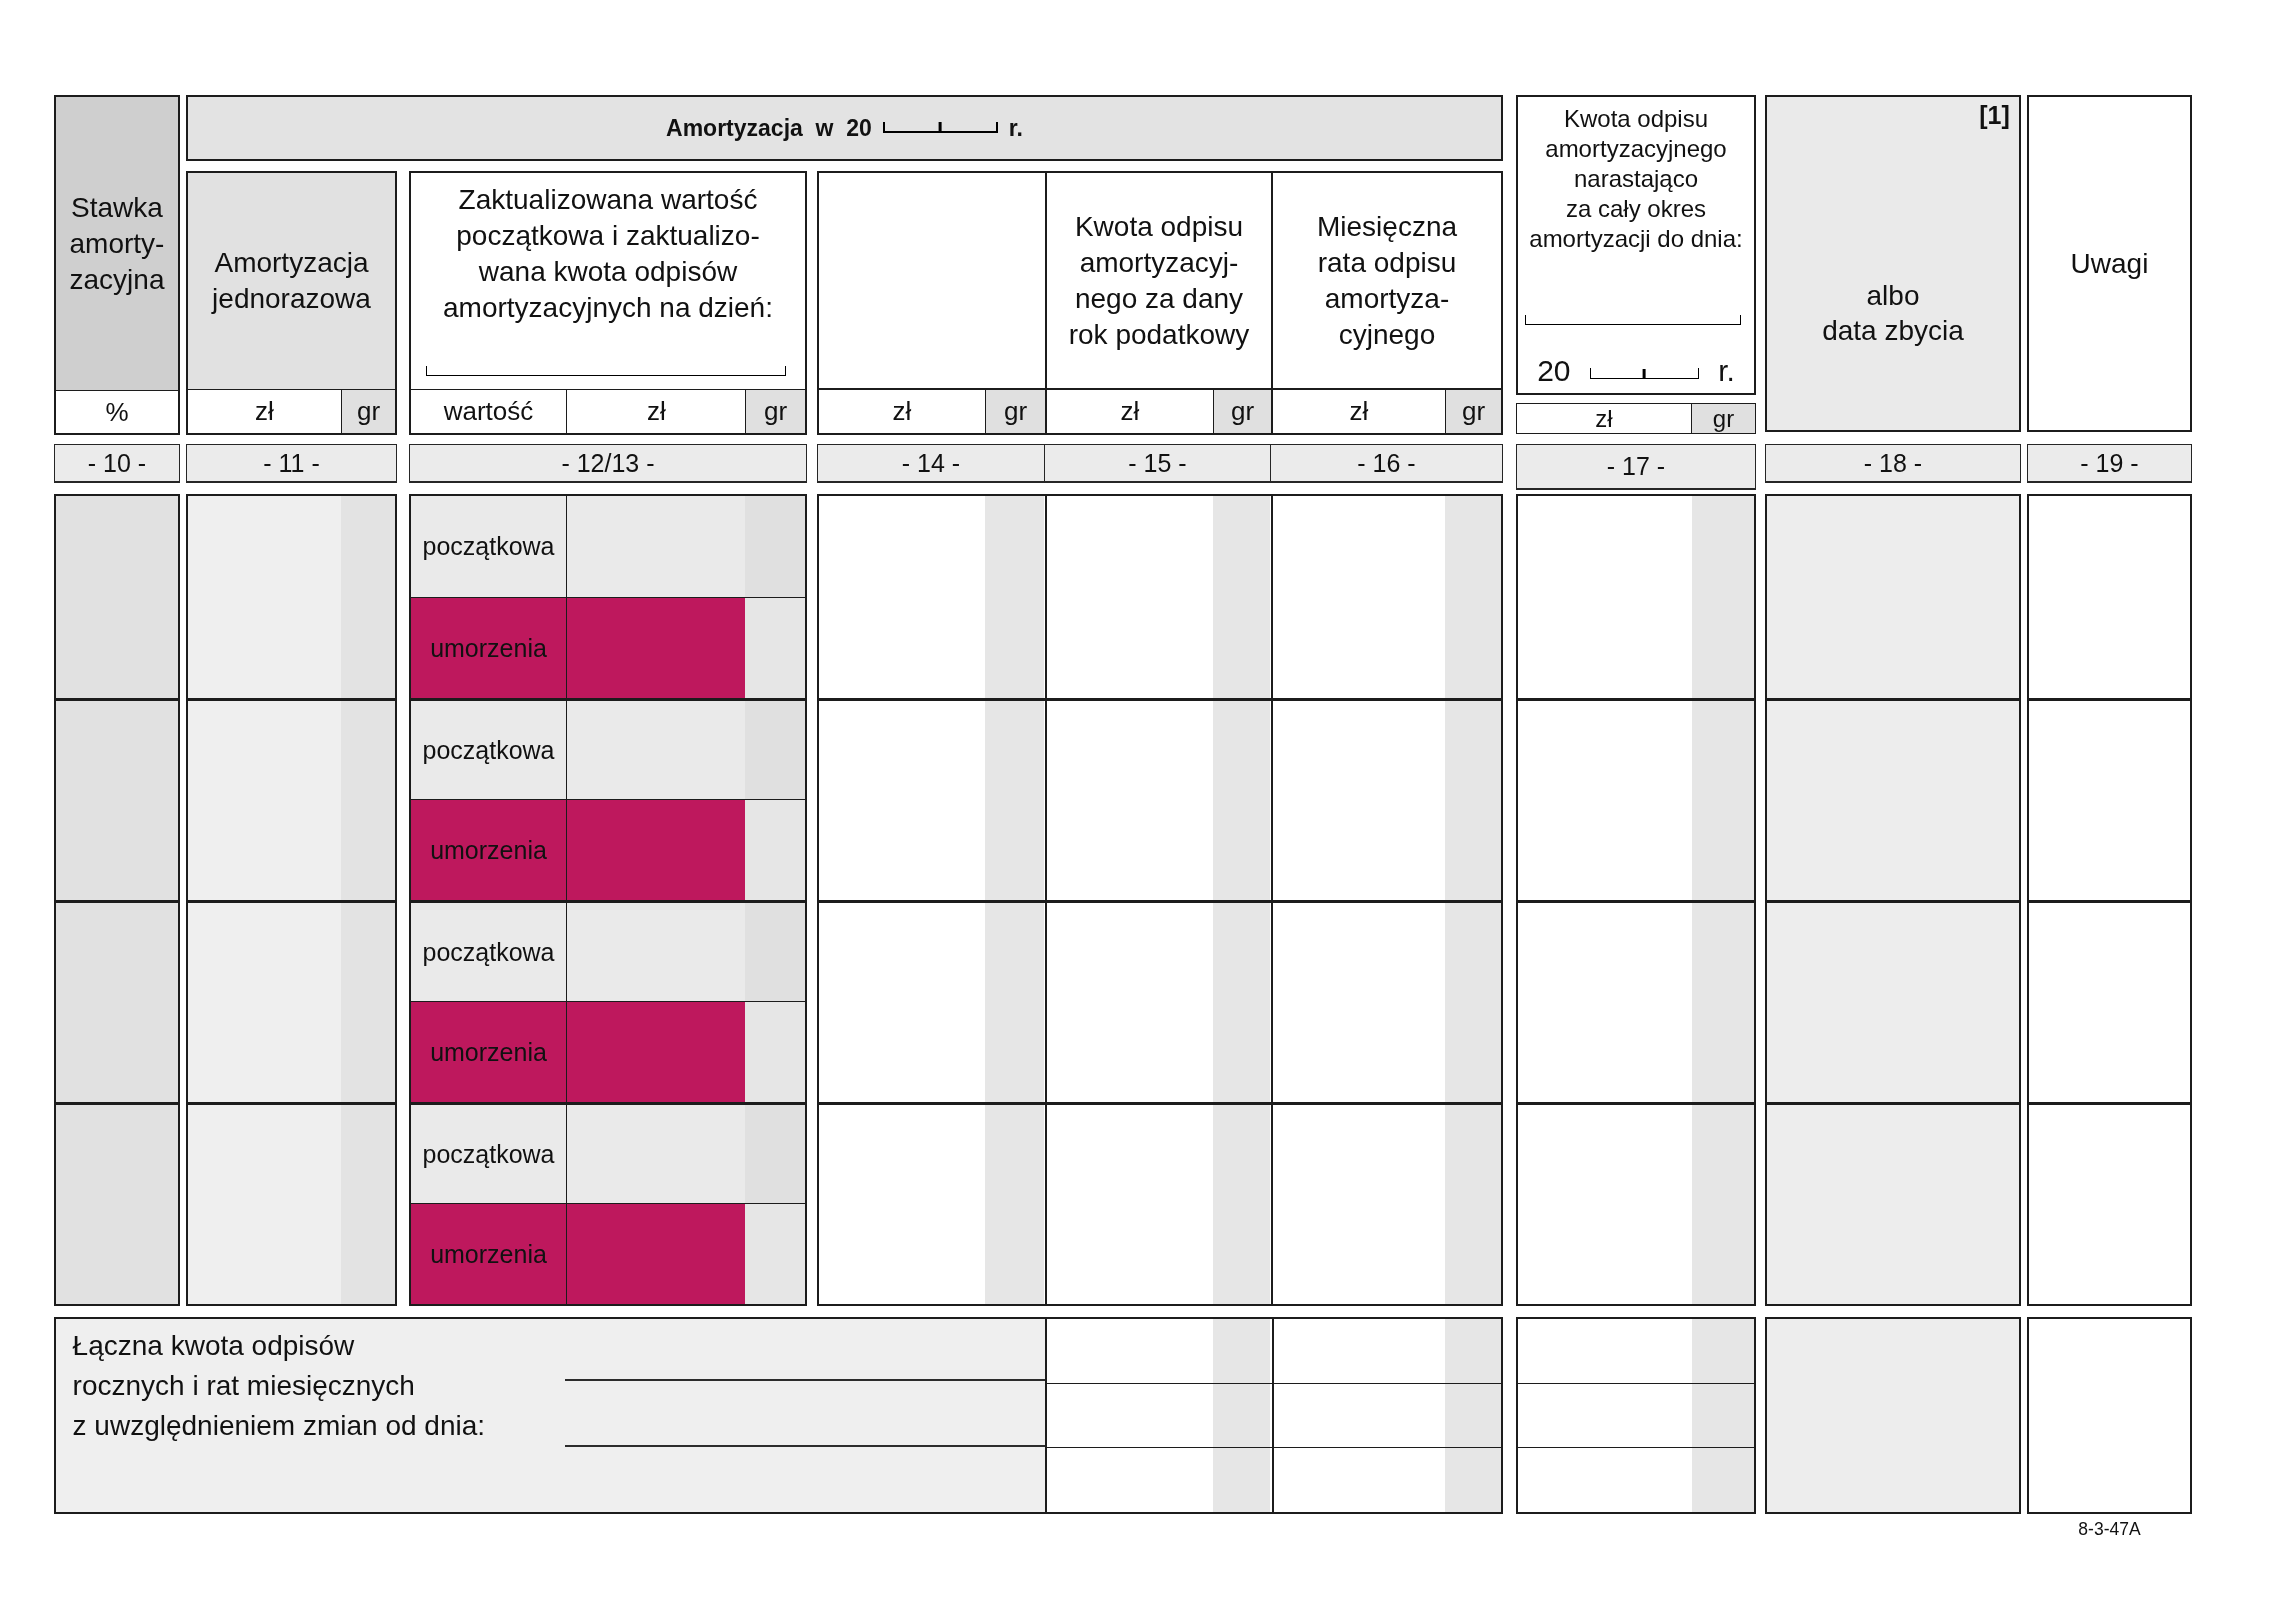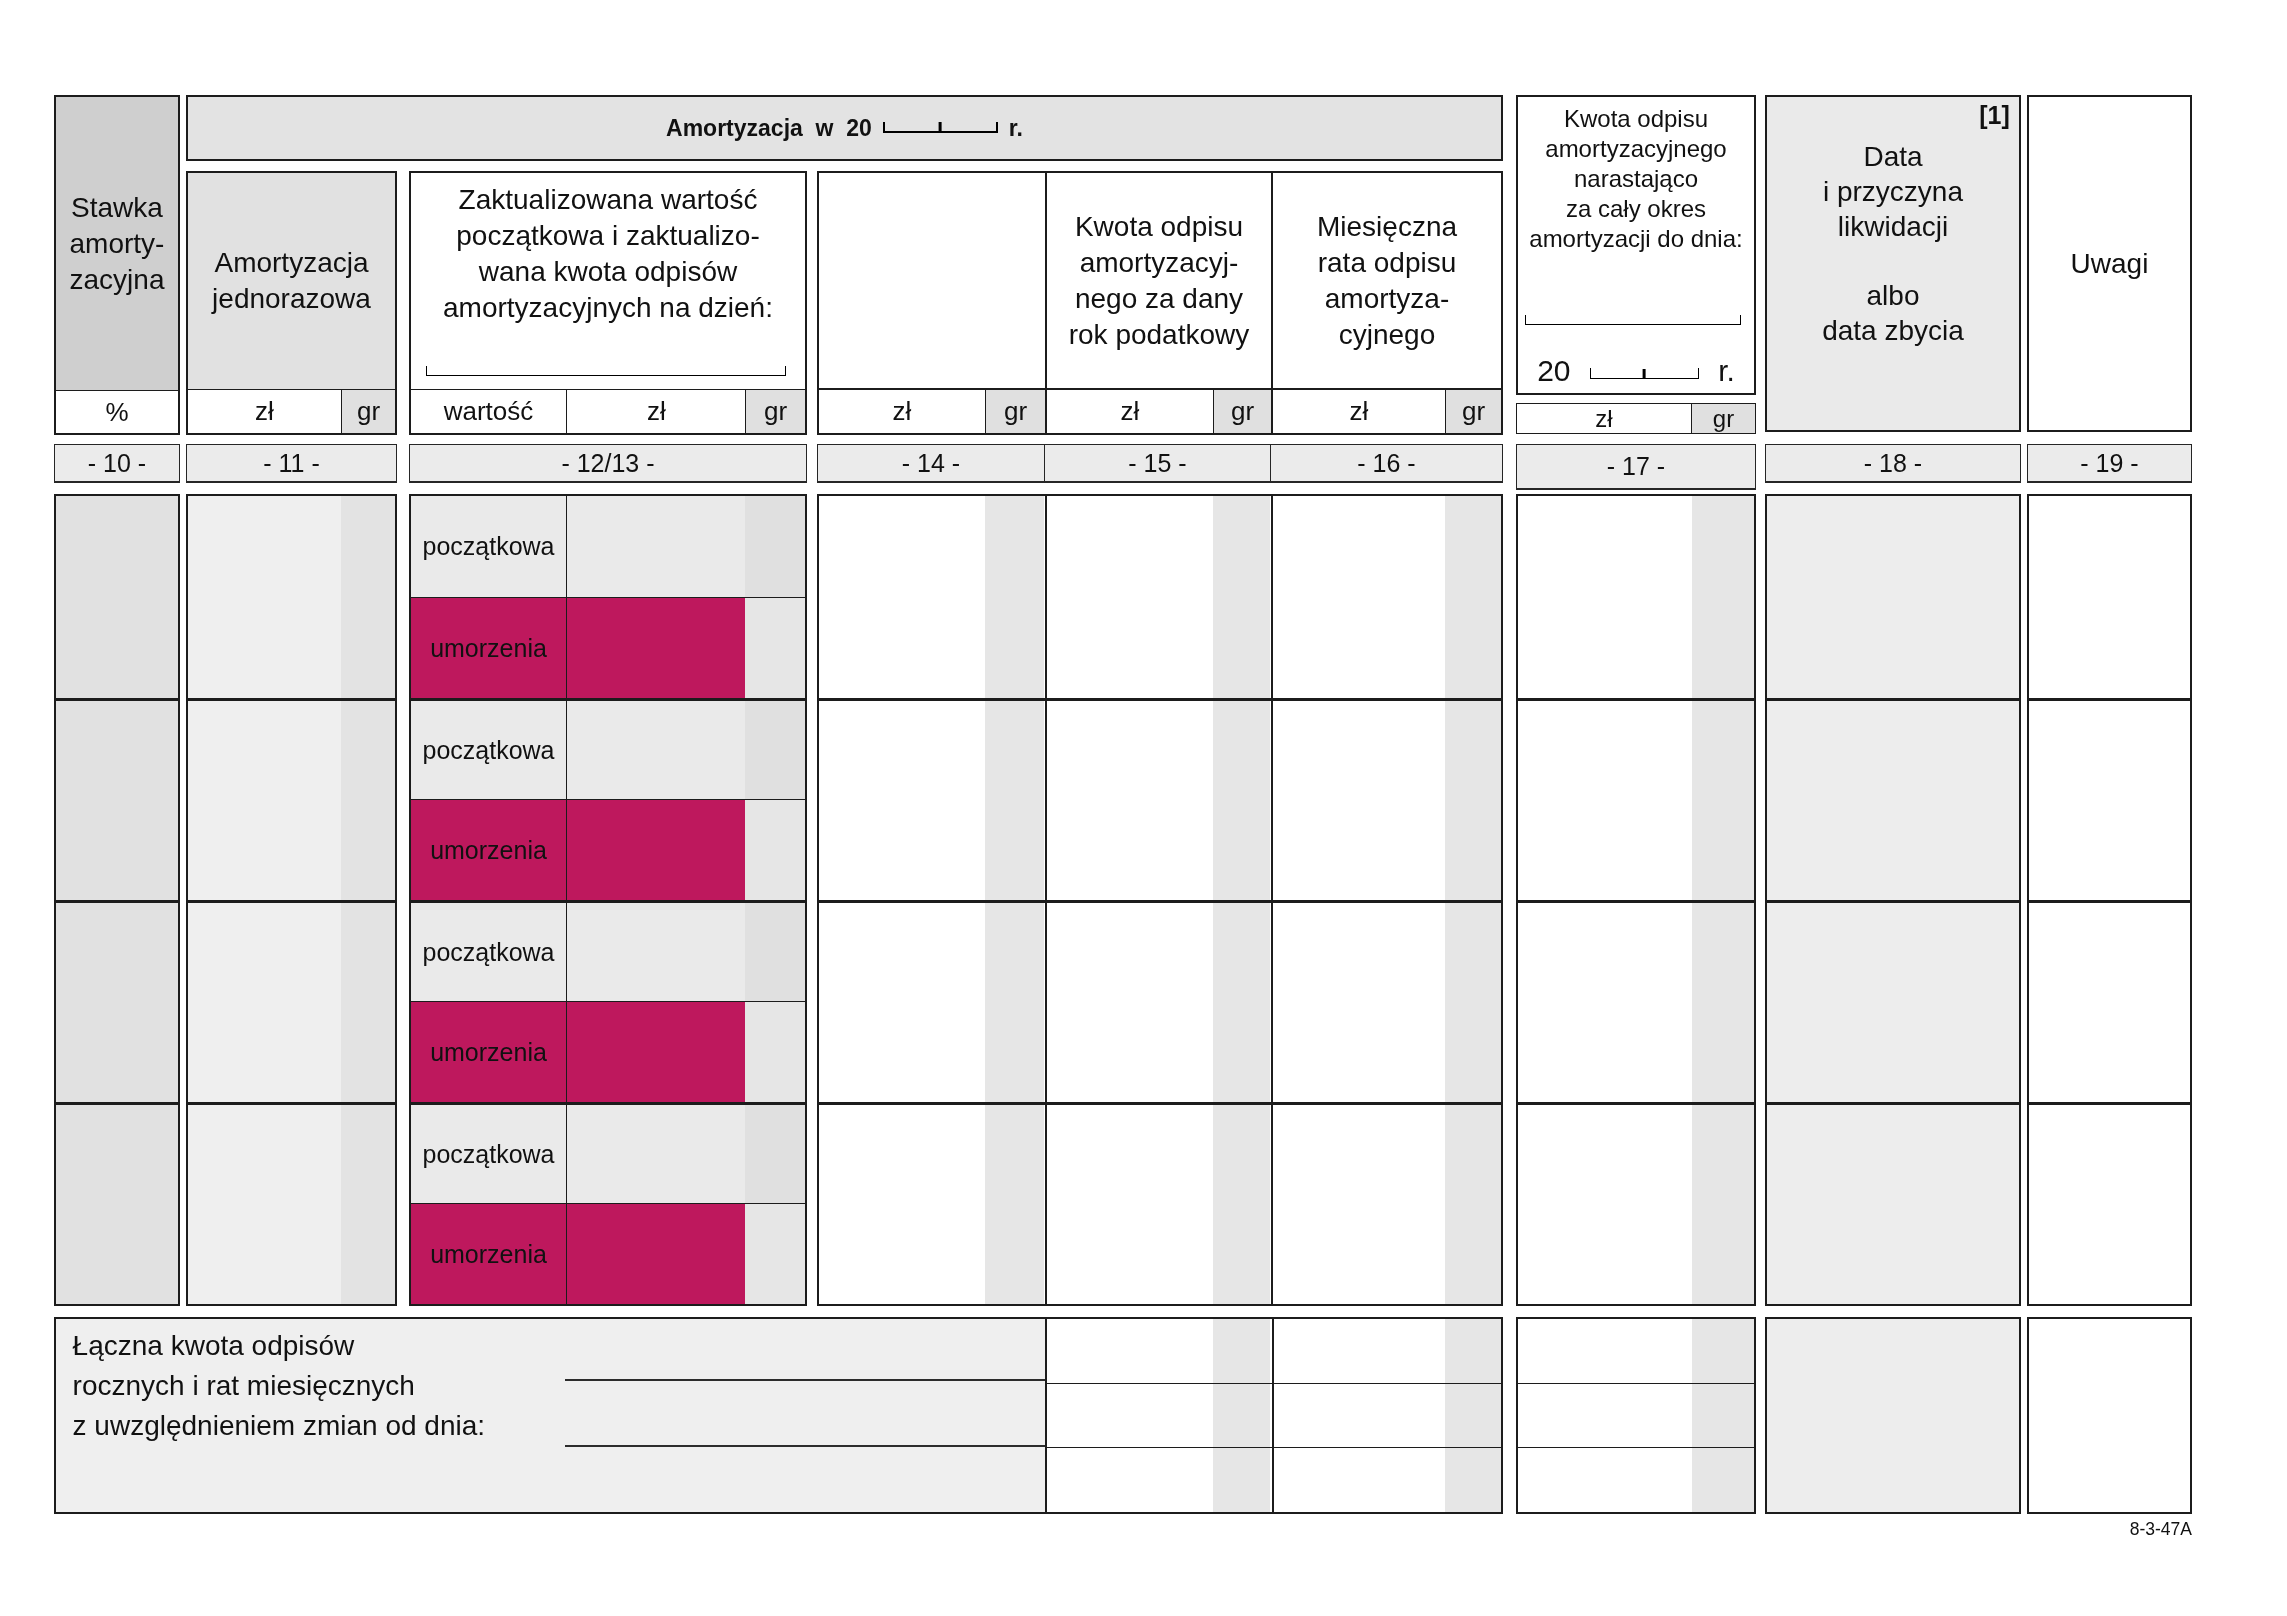--- a/index.html
+++ b/index.html
@@ -36,21 +36,21 @@
   .zlcell{position:absolute;top:0;bottom:0;display:flex;align-items:center;justify-content:center;font-size:26px;}
   .brk{display:inline-block;position:relative;height:11px;border-left:2.8px solid #000;
        border-right:2.8px solid #000;border-bottom:2.8px solid #000;vertical-align:baseline;
        margin:0 11px 1.8px 11px;box-sizing:border-box;}
   .brk::after{content:"";position:absolute;left:50%;transform:translateX(-50%);bottom:0;width:2.8px;height:8.3px;background:#000;}
   .brk-plain{position:absolute;box-sizing:border-box;border-left:1.8px solid #000;
        border-right:1.8px solid #000;border-bottom:1.8px solid #000;height:10px;}
   .title{font-size:23px;font-weight:bold;white-space:pre;}
   .f-row{box-sizing:border-box;display:flex;}
   .f-row + .f-row{border-top:1.8px solid #1c1c1c;}
-  .stamp{position:absolute;left:2027px;top:1519px;width:165px;text-align:right;font-size:17.5px;}
+  .stamp{position:absolute;left:2027px;top:1519px;width:165px;text-align:center;font-size:17.5px;}
 </style>
 </head>
 <body>
 
 <div class="fr" style="left:54px;top:95px;width:126px;height:340px;">
   <div class="abs cen hd" style="left:0;right:0;top:0;height:294px;background:#cfcfcf;border-bottom:1.8px solid #1c1c1c;">
     <div>
       <span style="display:block">Stawka</span>
       <span style="display:block">amorty-</span>
       <span style="display:block">zacyjna</span>
@@ -139,25 +139,20 @@
   </div>
 </div>
 
 <div class="fr" style="left:1516px;top:403px;width:240px;height:31px;border-width:1.8px;">
   <div class="zlcell" style="left:0;width:174px;font-size:24px;">zł</div>
   <div class="grcell" style="left:174px;right:0;font-size:24px;">gr</div>
 </div>
 
 <div class="fr" style="left:1765px;top:95px;width:256px;height:337px;background:#eaeaea;">
   <div class="abs" style="top:3.7px;right:9.2px;font-size:25px;font-weight:bold;">[1]</div>
-  <div class="abs hd" style="left:0;right:0;top:42px;line-height:35px;">
-    <span style="display:block">Data</span>
-    <span style="display:block">i przyczyna</span>
-    <span style="display:block">likwidacji</span>
-  </div>
   <div class="abs hd" style="left:0;right:0;top:181px;line-height:35px;">
     <span style="display:block">albo</span>
     <span style="display:block">data zbycia</span>
   </div>
 </div>
 
 <div class="fr cen hd" style="left:2027px;top:95px;width:165px;height:337px;">
   <span>Uwagi</span>
 </div>
 

